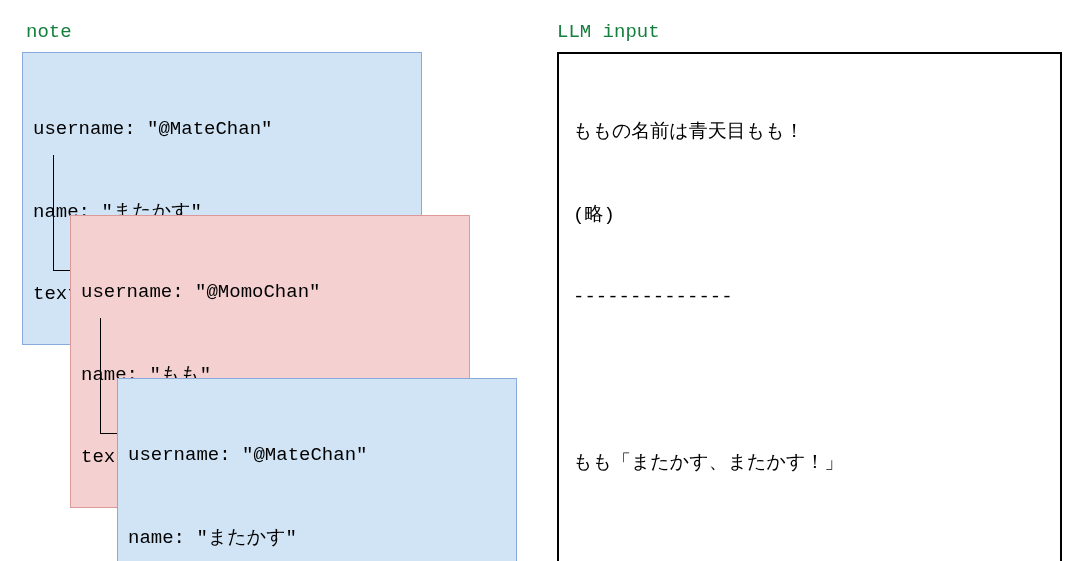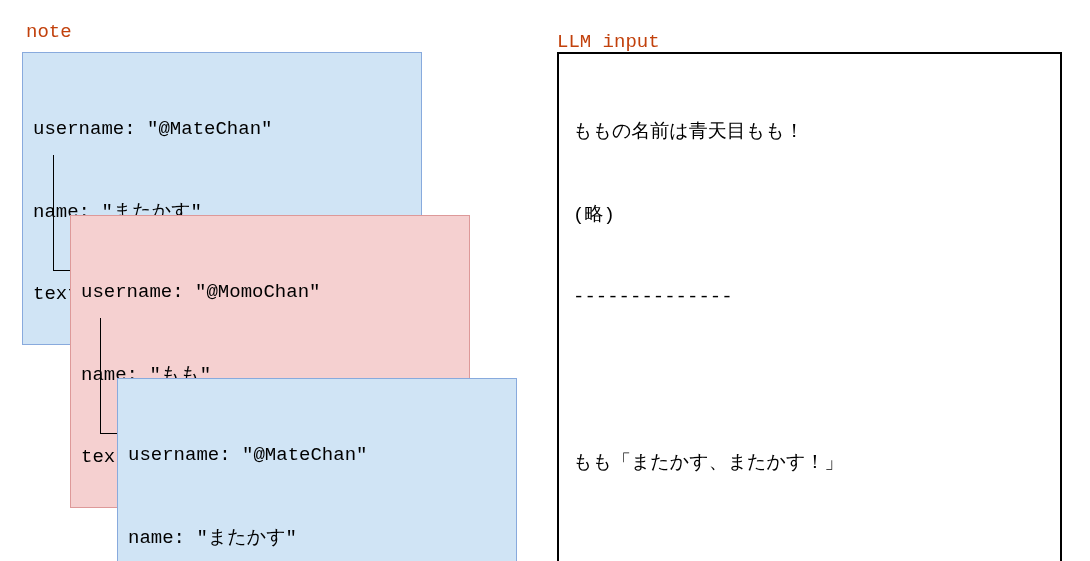--- a/index.html
+++ b/index.html
@@ -9,21 +9,21 @@
       width: 1090px;
       height: 561px;
       font-family: "Courier New", Consolas, monospace;
       font-size: 19px;
       line-height: 1.45;
       background: #fff;
       position: relative;
     }
     .label {
       position: absolute;
-      color: #c2410c;
+      color: #15803d;
     }
     .note-box {
       position: absolute;
       border: 1px solid #88aadd;
       padding: 8px 10px;
       white-space: pre;
     }
     .note-blue { background: #d0e4f5; }
     .note-red  { background: #f5d0d0; border-color: #dd9999; }
     .llm-box {
@@ -33,21 +33,21 @@
       padding: 10px 14px;
       white-space: pre;
     }
     .conn { position:absolute; background:#000; }
     .pair { display:block; }
   </style>
 </head>
 <body>
 
 <div class="label" style="left:26px; top:19px;">note</div>
-<div class="label" style="left:557px; top:29px;">LLM input</div>
+<div class="label" style="left:557px; top:19px;">LLM input</div>
 
 <div class="note-box note-blue" style="left:22px; top:52px; width:400px;">
   <span class="pair"><span>username: </span><span>"@MateChan"</span></span>
   <span class="pair"><span>name: </span><span>"またかす"</span></span>
   <span class="pair"><span>text: </span><span>"@MomoChan おはよー"</span></span>
 </div>
 
 <div class="conn" style="left:53px; top:155px; width:1px; height:115px;"></div>
 <div class="conn" style="left:53px; top:270px; width:17px; height:1px;"></div>
 

